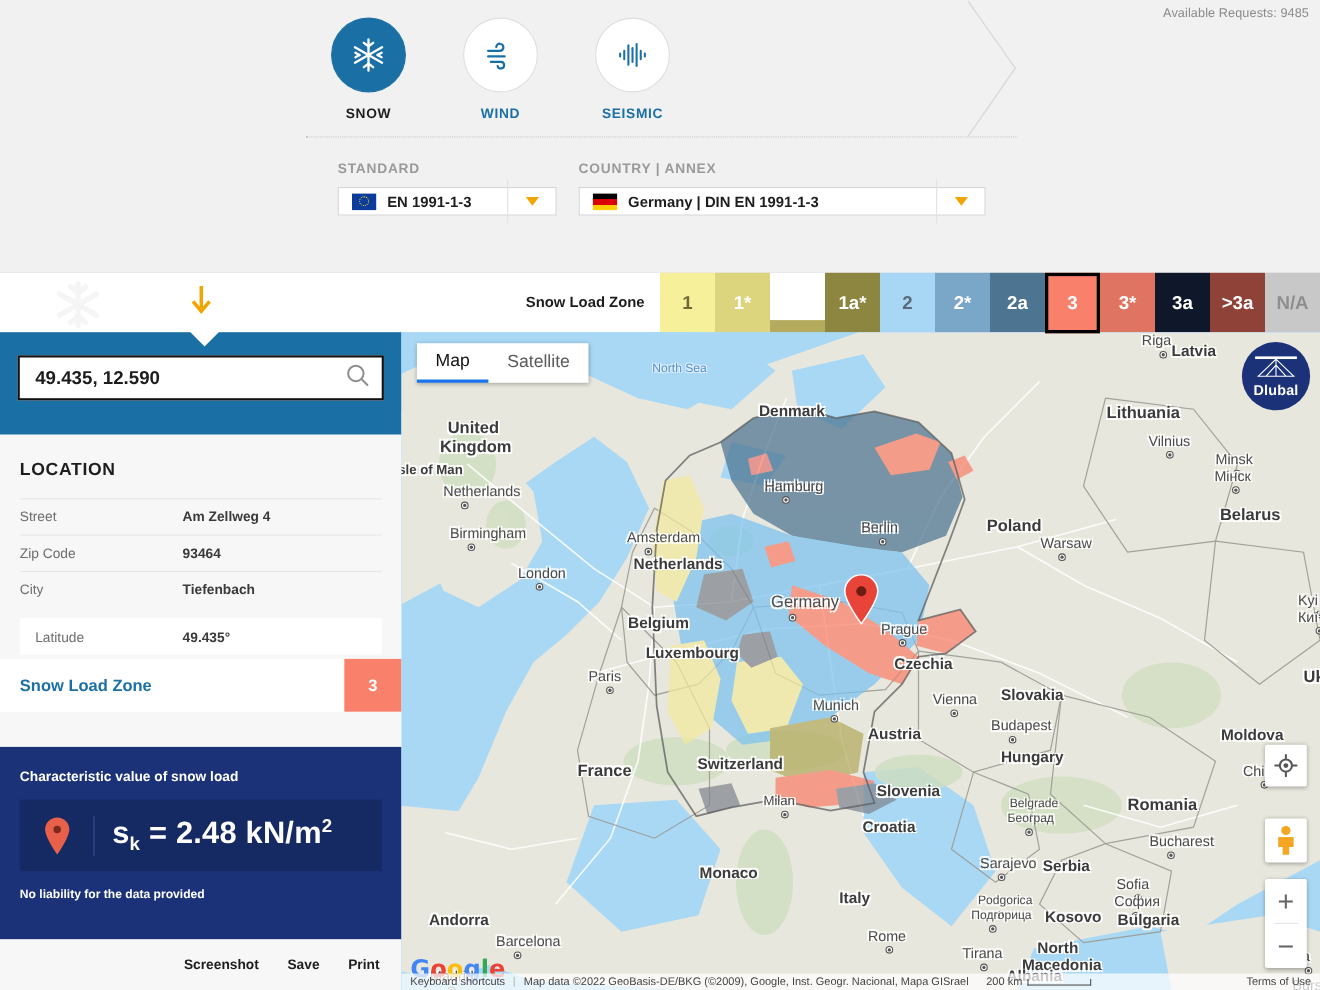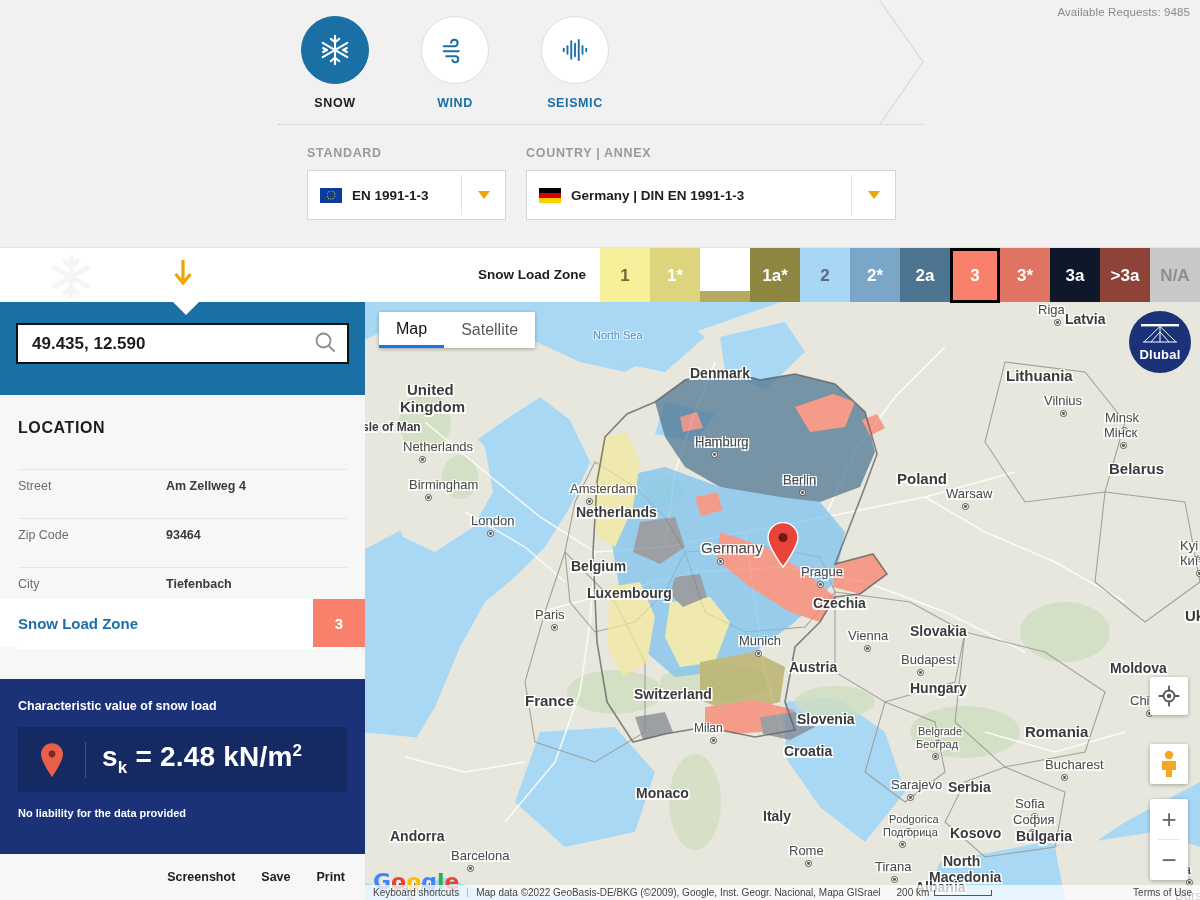--- a/index.html
+++ b/index.html
@@ -43,21 +43,21 @@
   }
   .hazard-item.active .hazard-circle { background: #1a6fa5; border-color: #1a6fa5; }
   .hazard-label { font-size: 12.5px; font-weight: bold; letter-spacing: .6px; color: #1a6fa5; }
   .hazard-item.active .hazard-label { color: #1d1d1d; }
 
   
   .selectors { position: absolute; top: 146px; left: 0; width: 1200px; height: 100px; }
   .sel-group { position: absolute; }
   .sel-label { font-size: 12.5px; font-weight: bold; letter-spacing: .7px; color: #9a9a9a; margin-bottom: 10px; }
   .sel-box {
-    display: flex; align-items: center; height: 50px;
+    display: flex; align-items: center; height: 26px;
     background: #fff; border: 1px solid #d5d5d5;
   }
   .sel-main { display: flex; align-items: center; flex: 1; padding: 0 12px; gap: 10px; }
   .sel-text { font-size: 13.5px; font-weight: bold; color: #1d1d1d; }
   .sel-arrow {
     width: 44px; height: 40px; display: flex; align-items: center; justify-content: center;
     border-left: 1px solid #e2e2e2; cursor: pointer;
   }
   .tri-down { width: 0; height: 0; border-left: 6px solid transparent; border-right: 6px solid transparent; border-top: 8px solid #f0a500; }
 
@@ -103,21 +103,21 @@
   .search-field input {
     border: 0; outline: 0; flex: 1; font-size: 17px; font-weight: bold;
     color: #1d1d1d; font-family: "Liberation Sans", sans-serif; background: transparent;
   }
   .mag { flex: none; }
   .loc-title {
     font-size: 16px; font-weight: bold; letter-spacing: .6px; color: #1d1d1d;
     padding: 24px 18px 16px 18px; background: #f7f7f7;
   }
   .kv-table { background: #f7f7f7; padding: 0 18px; }
-  .kv-row { display: flex; padding: 9px 0; border-top: 1px solid #e6e6e6; margin-top: 16px; }
+  .kv-row { display: flex; padding: 9px 0; border-top: 1px solid #e6e6e6; }
   .kv-key { width: 148px; font-size: 12.5px; color: #6e6e6e; }
   .kv-val { font-size: 12.5px; font-weight: bold; color: #3a3a3a; }
 
   .kv-sub { background: #fff; margin: 10px 18px 0 18px; padding: 0 0 0 14px; }
   .kv-sub .kv-row { border-top: 0; padding: 11px 0 8px 0; }
   .kv-sub .kv-key { width: 134px; }
 
   .zone-row {
     position: absolute; left: 0; top: 297px; width: 365px; height: 48px;
     background: #fff; display: flex; align-items: center;

